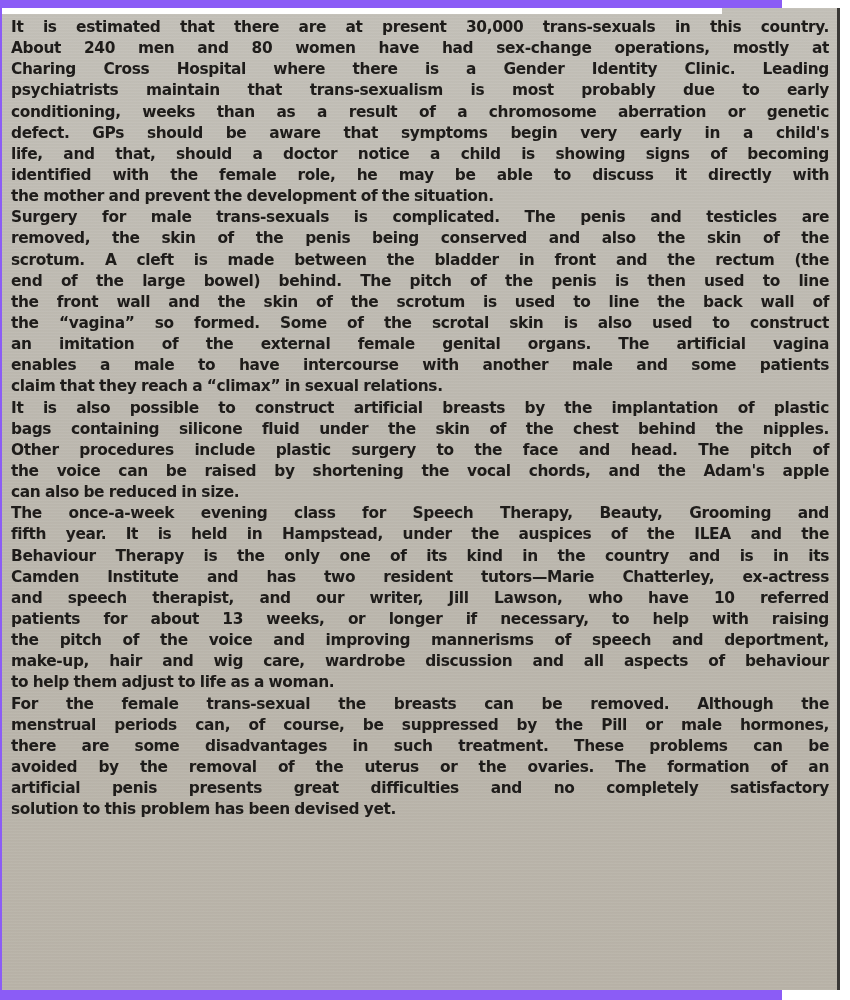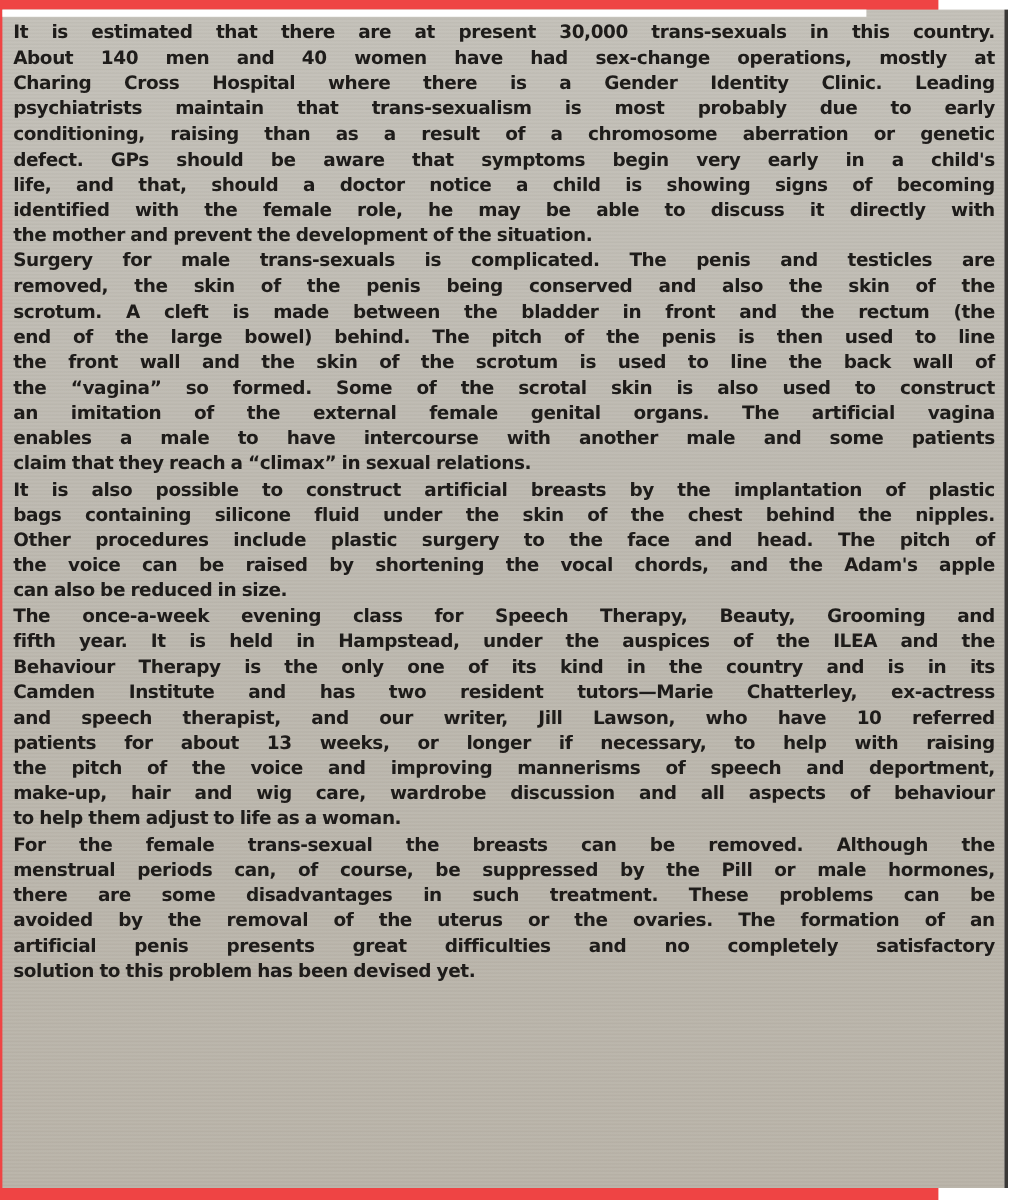--- a/index.html
+++ b/index.html
@@ -9,21 +9,21 @@
       height: 1000px;
       background: #ffffff;
       overflow: hidden;
     }
     .scan {
       position: absolute;
       left: 0;
       top: 0;
       width: 782px;
       height: 1000px;
-      background: #ef4444;
+      background: #8b5cf6;
     }
     .paper {
       position: absolute;
       left: 2px;
       top: 8px;
       width: 838px;
       height: 982px;
       background:
         repeating-linear-gradient(0deg, rgba(255,255,255,0.035) 0px, rgba(255,255,255,0.035) 1px, rgba(0,0,0,0.025) 2px, rgba(0,0,0,0) 3px),
         linear-gradient(180deg, #c3c0b8 0%, #bdb9b0 40%, #bab5ab 75%, #b9b3a8 100%);
@@ -69,24 +69,24 @@
 </head>
 <body>
 
 <div class="scan">
   <div class="paper">
     <div class="paper-top-white"></div>
     <div class="text-block">
 
       <div class="paragraph">
         <span class="line">It is estimated that there are at present 30,000 trans-sexuals in this country.</span>
-        <span class="line">About 140 men and 40 women have had sex-change operations, mostly at</span>
+        <span class="line">About 240 men and 80 women have had sex-change operations, mostly at</span>
         <span class="line">Charing Cross Hospital where there is a Gender Identity Clinic. Leading</span>
         <span class="line">psychiatrists maintain that trans-sexualism is most probably due to early</span>
-        <span class="line">conditioning, raising than as a result of a chromosome aberration or genetic</span>
+        <span class="line">conditioning, weeks than as a result of a chromosome aberration or genetic</span>
         <span class="line">defect. GPs should be aware that symptoms begin very early in a child's</span>
         <span class="line">life, and that, should a doctor notice a child is showing signs of becoming</span>
         <span class="line">identified with the female role, he may be able to discuss it directly with</span>
         <span class="line last">the mother and prevent the development of the situation.</span>
       </div>
 
       <div class="paragraph">
         <span class="line">Surgery for male trans-sexuals is complicated. The penis and testicles are</span>
         <span class="line">removed, the skin of the penis being conserved and also the skin of the</span>
         <span class="line">scrotum. A cleft is made between the bladder in front and the rectum (the</span>

